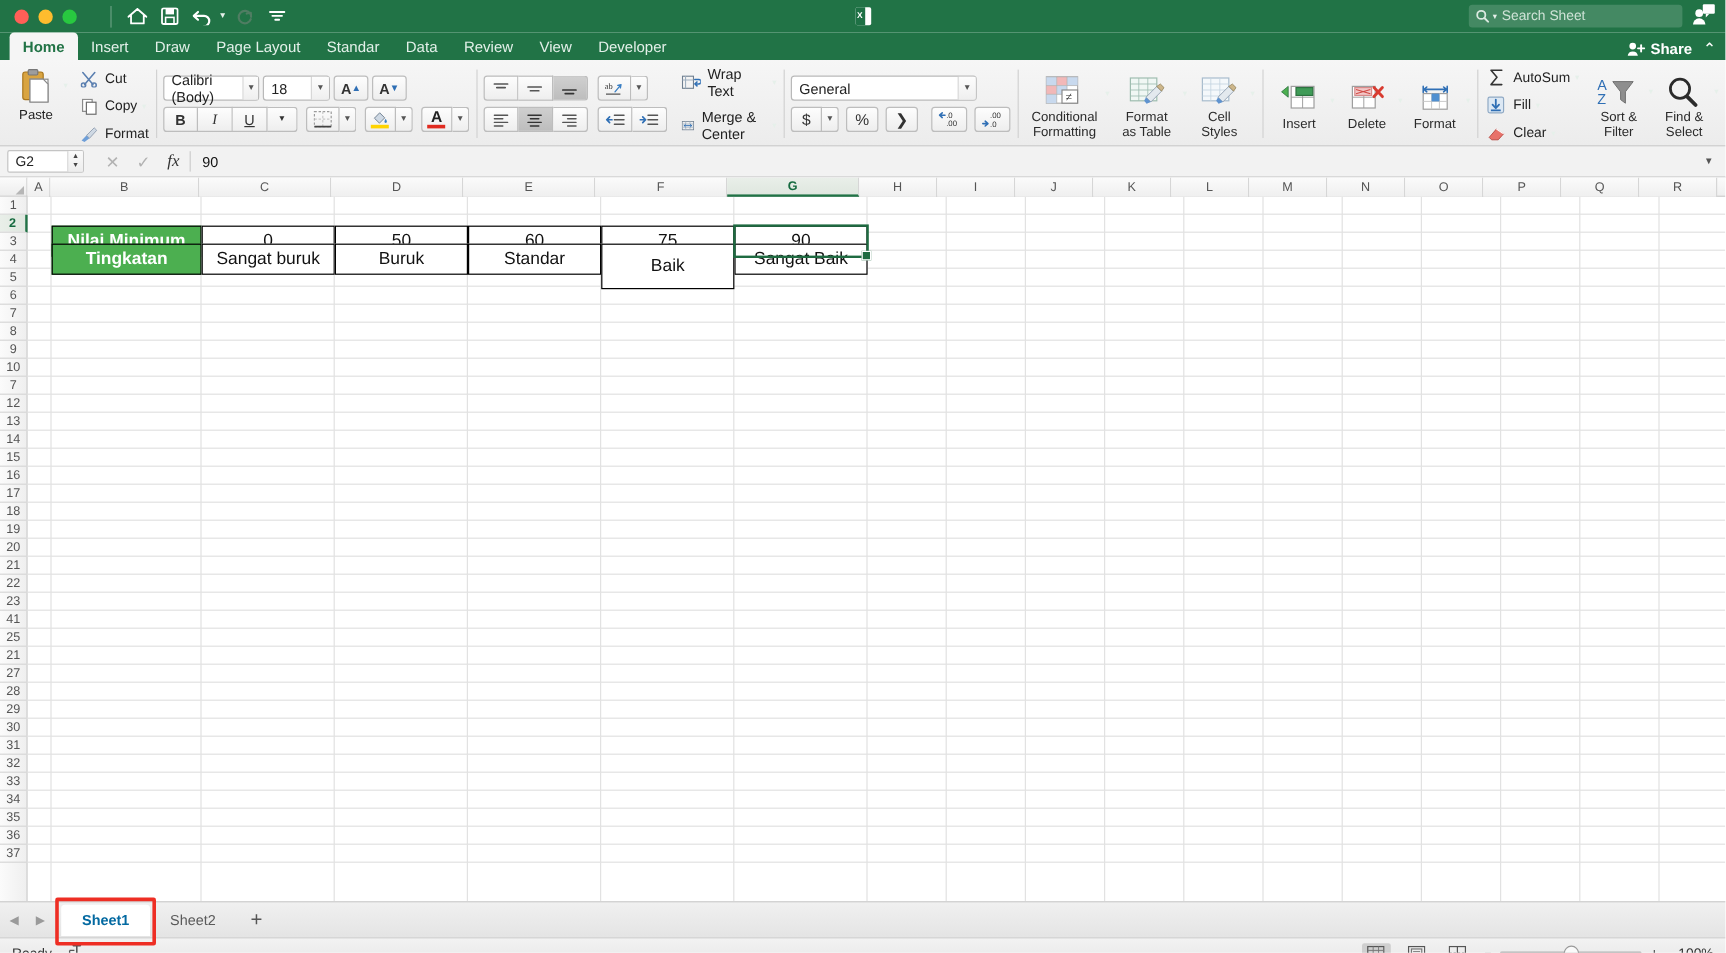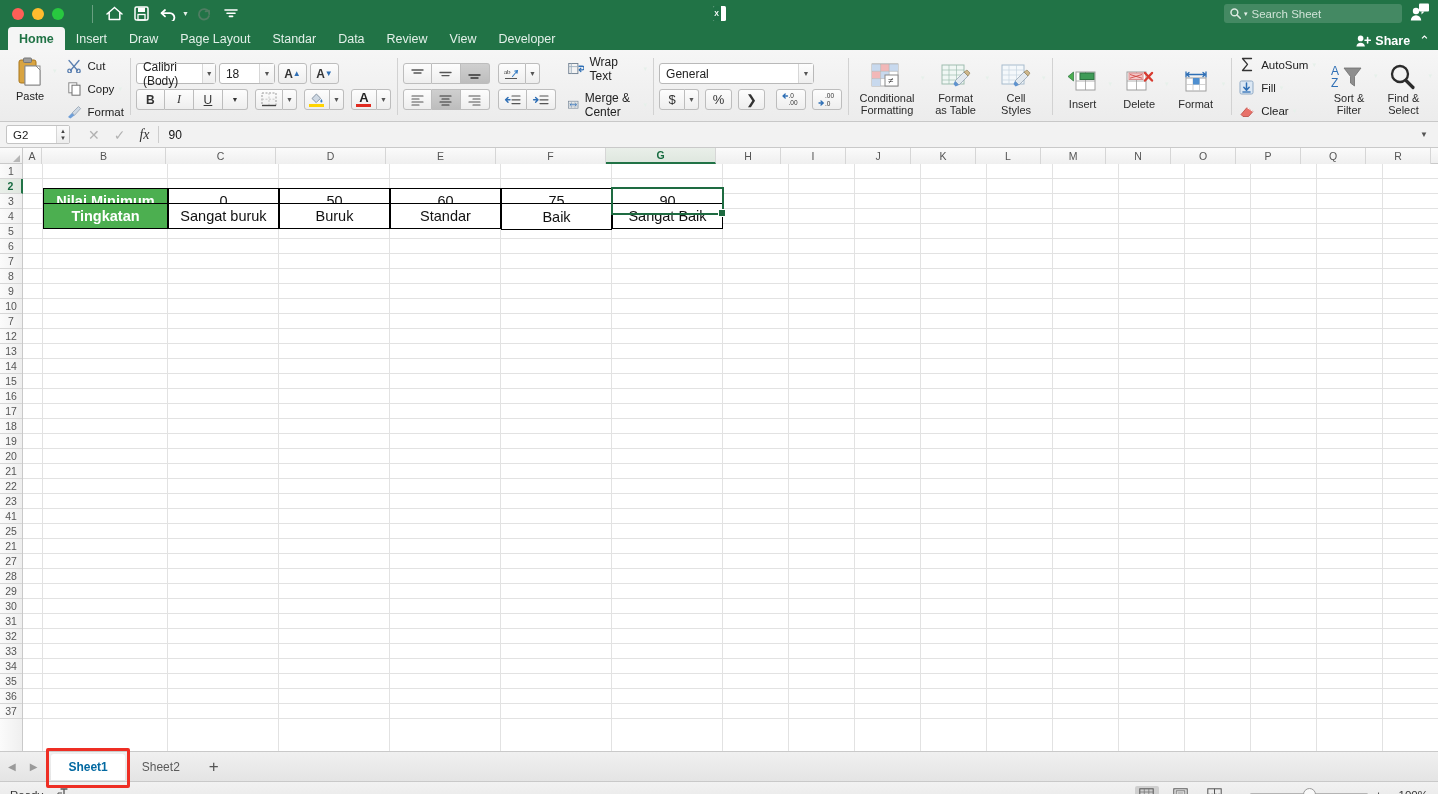--- a/index.html
+++ b/index.html
@@ -869,21 +869,21 @@
       <div class="dcell hdr" style="background: rgb(76, 175, 80); color: rgb(255, 255, 255); left: 20px; top: 24px; width: 125px; height: 26px;">Nilai Minimum</div>
       <div class="dcell" style="left: 145px; top: 24px; width: 111px; height: 26px;">0</div>
       <div class="dcell" style="left: 256px; top: 24px; width: 111px; height: 26px;">50</div>
       <div class="dcell" style="left: 367px; top: 24px; width: 111px; height: 26px;">60</div>
       <div class="dcell" style="left: 478px; top: 24px; width: 111px; height: 26px;">75</div>
       <div class="dcell" style="left: 589px; top: 24px; width: 111px; height: 26px;">90</div>
       <div class="dcell hdr" style="background: rgb(76, 175, 80); color: rgb(255, 255, 255); left: 20px; top: 39px; width: 125px; height: 26px;">Tingkatan</div>
       <div class="dcell" style="left: 145px; top: 39px; width: 111px; height: 26px;">Sangat buruk</div>
       <div class="dcell" style="left: 256px; top: 39px; width: 111px; height: 26px;">Buruk</div>
       <div class="dcell" style="left: 367px; top: 39px; width: 111px; height: 26px;">Standar</div>
-      <div class="dcell" style="left: 478px; top: 39px; width: 111px; height: 27px;">Baik</div>
+      <div class="dcell" style="left: 478px; top: 39px; width: 111px; height: 38px;">Baik</div>
       <div class="dcell" style="left: 589px; top: 39px; width: 111px; height: 26px;">Sangat Baik</div>
       <div class="selbox" style="left: 588px; top: 23px; width: 113px; height: 28px;"></div>
     </div>
 </div>
 
 <div class="sheetbar">
   <div class="navarrows">
     <span>◀</span>
     <span>▶</span>
   </div>

